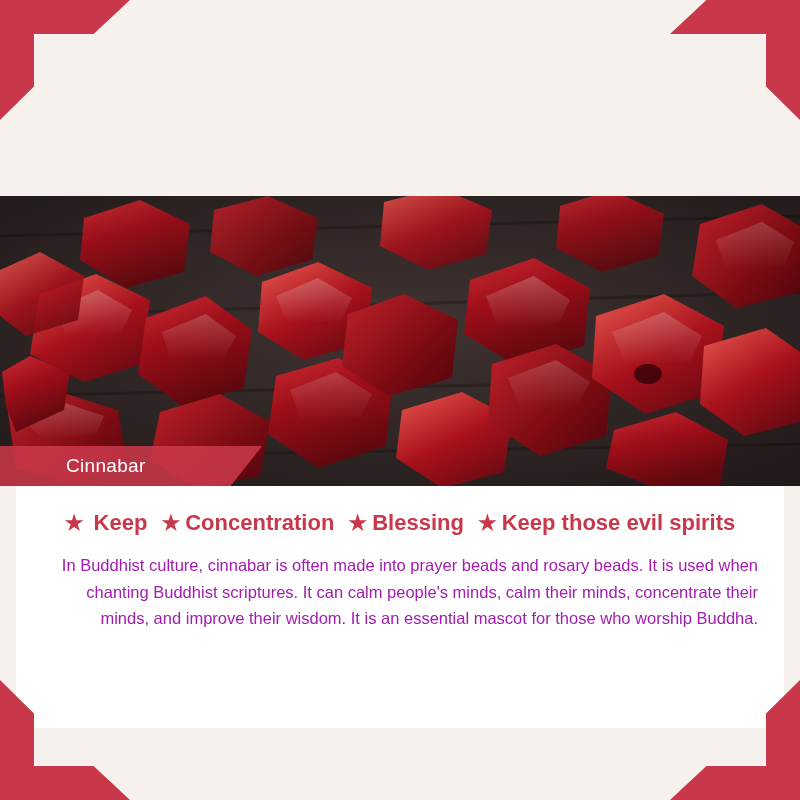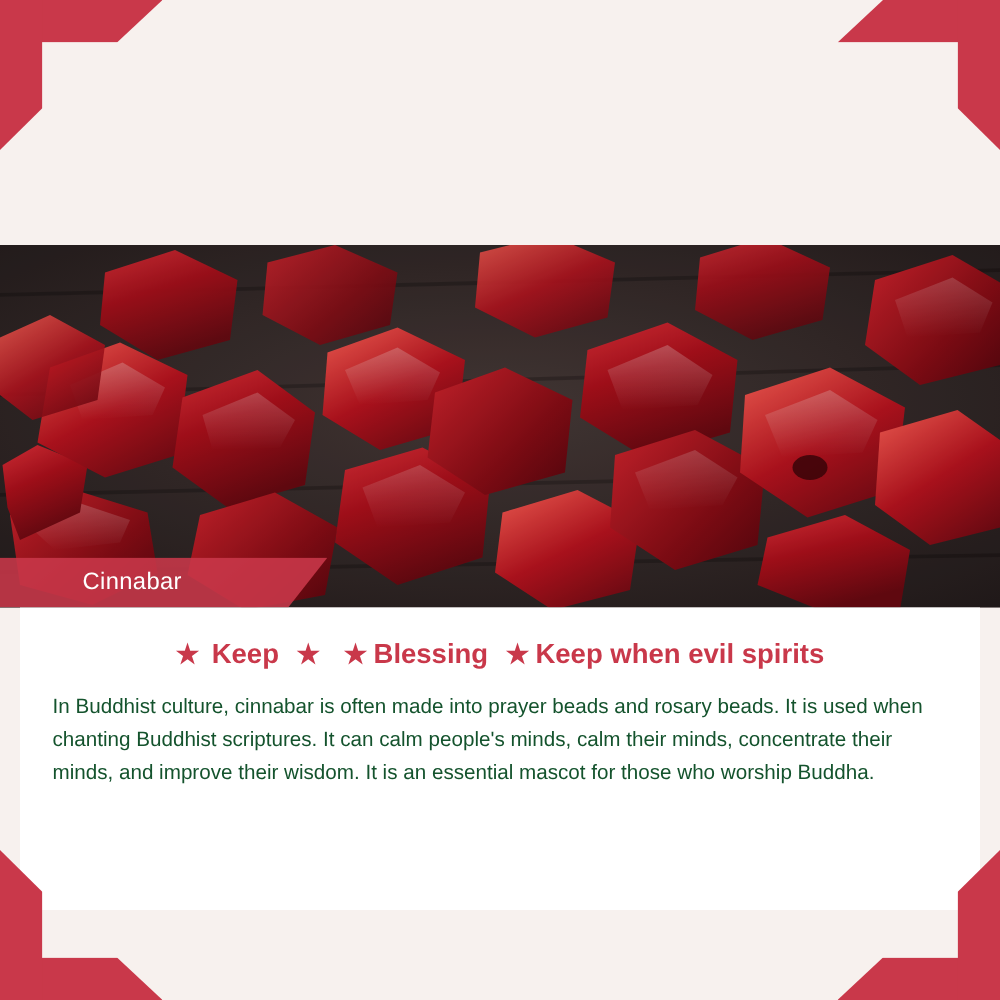--- a/index.html
+++ b/index.html
@@ -151,22 +151,22 @@
     font-size: 22px;
     margin-bottom: 16px;
   }
   .benefit { display: inline-flex; align-items: baseline; white-space: nowrap; }
   .benefit .star { font-size: 21px; margin-right: 5px; }
   .benefit.first .star { margin-right: 10px; }
 
   .desc {
     font-size: 16.5px;
     line-height: 1.62;
-    color: #14532d;
-    text-align: left;
+    color: #a21caf;
+    text-align: right;
   }
 
   .footer-fill {
     position: absolute;
     left: 0; bottom: 0; width: 800px; height: 72px;
     background: #f7f1ee;
   }
 </style>
 </head>
 <body>
@@ -277,27 +277,28 @@
   </div>
 
   <div class="panel">
     <div class="benefits">
       <span class="benefit first">
         <span class="star">★</span>
         <span>Keep</span>
       </span>
       <span class="benefit">
         <span class="star">★</span>
+        <span>Concentration</span>
       </span>
       <span class="benefit">
         <span class="star">★</span>
         <span>Blessing</span>
       </span>
       <span class="benefit">
         <span class="star">★</span>
-        <span>Keep when evil spirits</span>
+        <span>Keep those evil spirits</span>
       </span>
     </div>
     <p class="desc">In Buddhist culture, cinnabar is often made into prayer beads and rosary beads. It is used when chanting Buddhist scriptures. It can calm people's minds, calm their minds, concentrate their minds, and improve their wisdom. It is an essential mascot for those who worship Buddha.</p>
   </div>
 
   <div class="footer-fill"></div>
 </div>
 
 </body></html>

